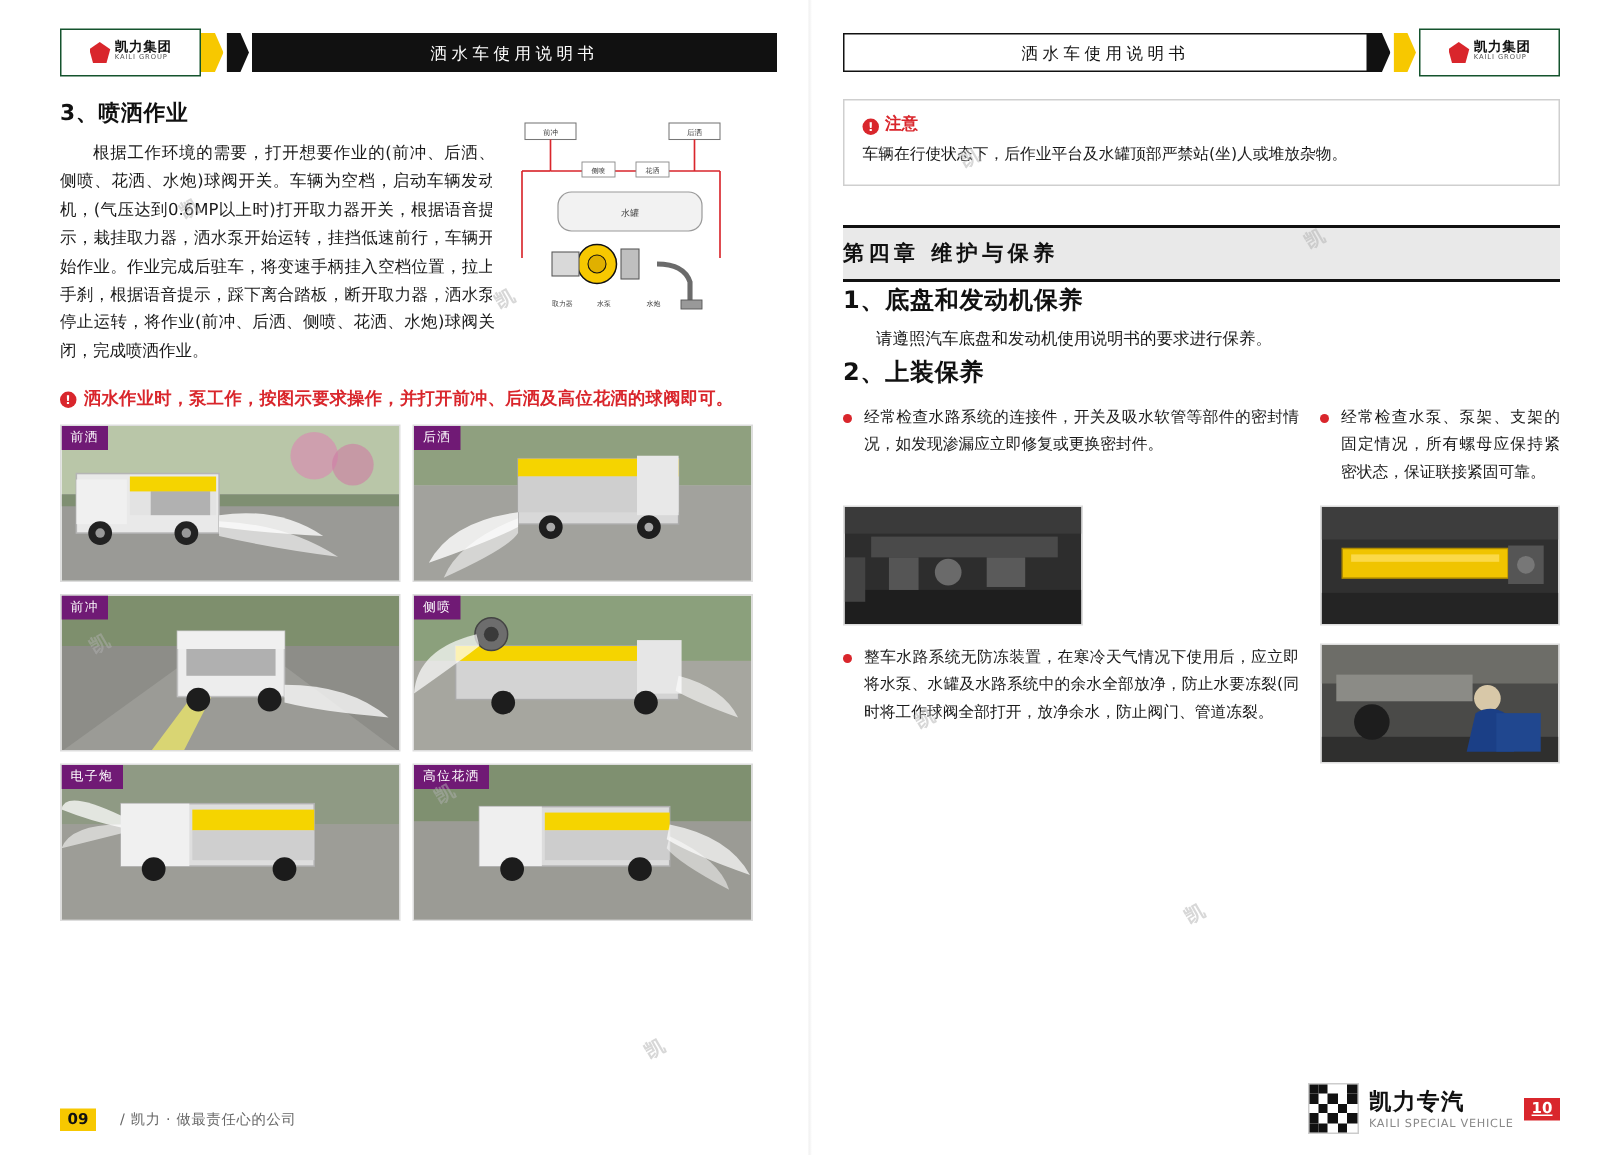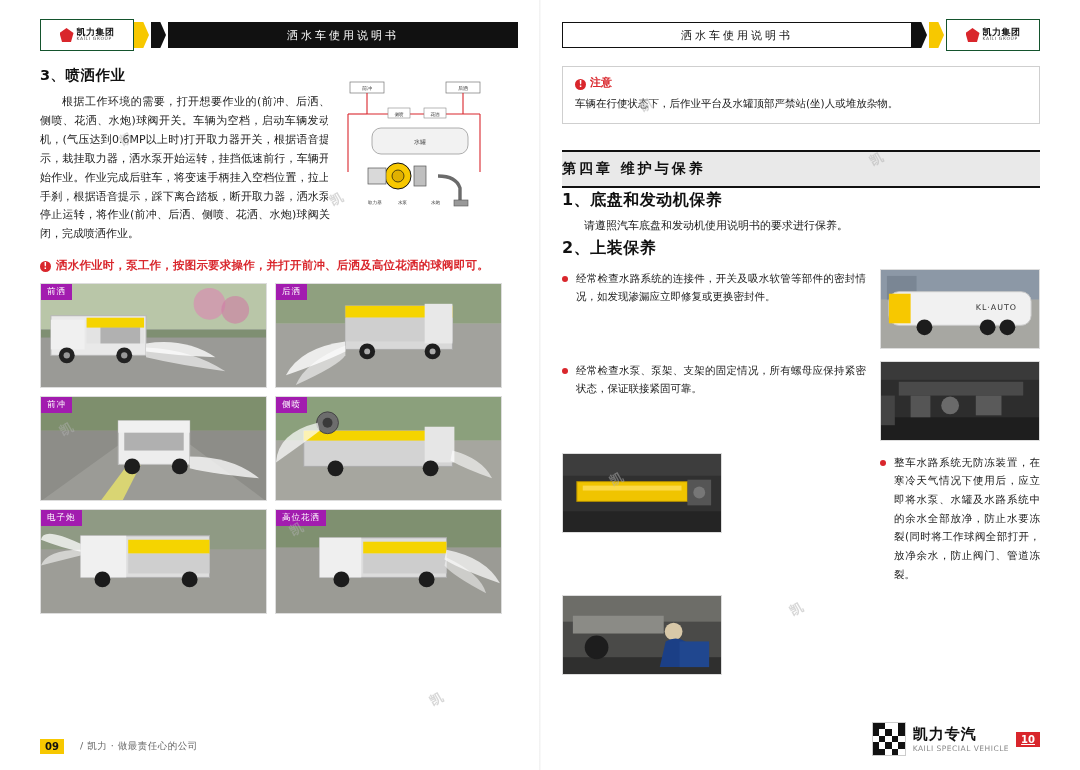--- a/index.html
+++ b/index.html
@@ -137,21 +137,21 @@
   }
   .cell {
     position: relative;
     overflow: hidden;
     border: 1px solid #ddd;
     box-sizing: border-box;
   }
   .cell .tag {
     position: absolute;
     left: 0; top: 0;
-    background: #a21caf;
+    background: #701a75;
     color: #fff;
     font-size: 8.5px;
     padding: 2px 6px;
     z-index: 4;
     letter-spacing: 1px;
   }
   .sky { position:absolute; inset:0; }
 
   
   .footer-l {
@@ -493,34 +493,20 @@
     </div>
 
     <h3 class="sub">1、底盘和发动机保养</h3>
     <div class="sub-p">请遵照汽车底盘和发动机使用说明书的要求进行保养。</div>
 
     <h3 class="sub">2、上装保养</h3>
 
     <div class="maint">
 
       <div class="bullet">经常检查水路系统的连接件，开关及吸水软管等部件的密封情况，如发现渗漏应立即修复或更换密封件。</div>
-      <div class="photo-sm">
-        <svg viewBox="0 0 160 80" preserveAspectRatio="none">
-          <rect width="160" height="80" fill="#9fa6ad"></rect>
-          <rect width="160" height="30" fill="#8c98a6"></rect>
-          <rect x="6" y="6" width="30" height="26" fill="#7a8694"></rect>
-          <rect y="30" width="160" height="50" fill="#a7a7a2"></rect>
-          <rect x="8" y="22" width="144" height="34" rx="10" fill="#f1f1f1" stroke="#c9c9c9"></rect>
-          <text x="96" y="40" font-size="8" fill="#333" font-family="DejaVu Sans" letter-spacing="1">KL·AUTO</text>
-          <rect x="8" y="24" width="22" height="30" fill="#f7c800"></rect>
-          <circle cx="44" cy="58" r="8" fill="#1c1c1c"></circle>
-          <circle cx="108" cy="58" r="8" fill="#1c1c1c"></circle>
-          <circle cx="128" cy="58" r="8" fill="#1c1c1c"></circle>
-        </svg>
-      </div>
 
       <div class="bullet">经常检查水泵、泵架、支架的固定情况，所有螺母应保持紧密状态，保证联接紧固可靠。</div>
       <div class="photo-sm">
         <svg viewBox="0 0 160 80" preserveAspectRatio="none">
           <rect width="160" height="80" fill="#2d2d2d"></rect>
           <rect y="0" width="160" height="18" fill="#3a3a3a"></rect>
           <rect y="56" width="160" height="24" fill="#1e1e1e"></rect>
           <rect x="18" y="20" width="126" height="14" fill="#4a4a4a"></rect>
           <rect x="30" y="34" width="20" height="22" fill="#555"></rect>
           <rect x="96" y="34" width="26" height="20" fill="#5a5a5a"></rect>

